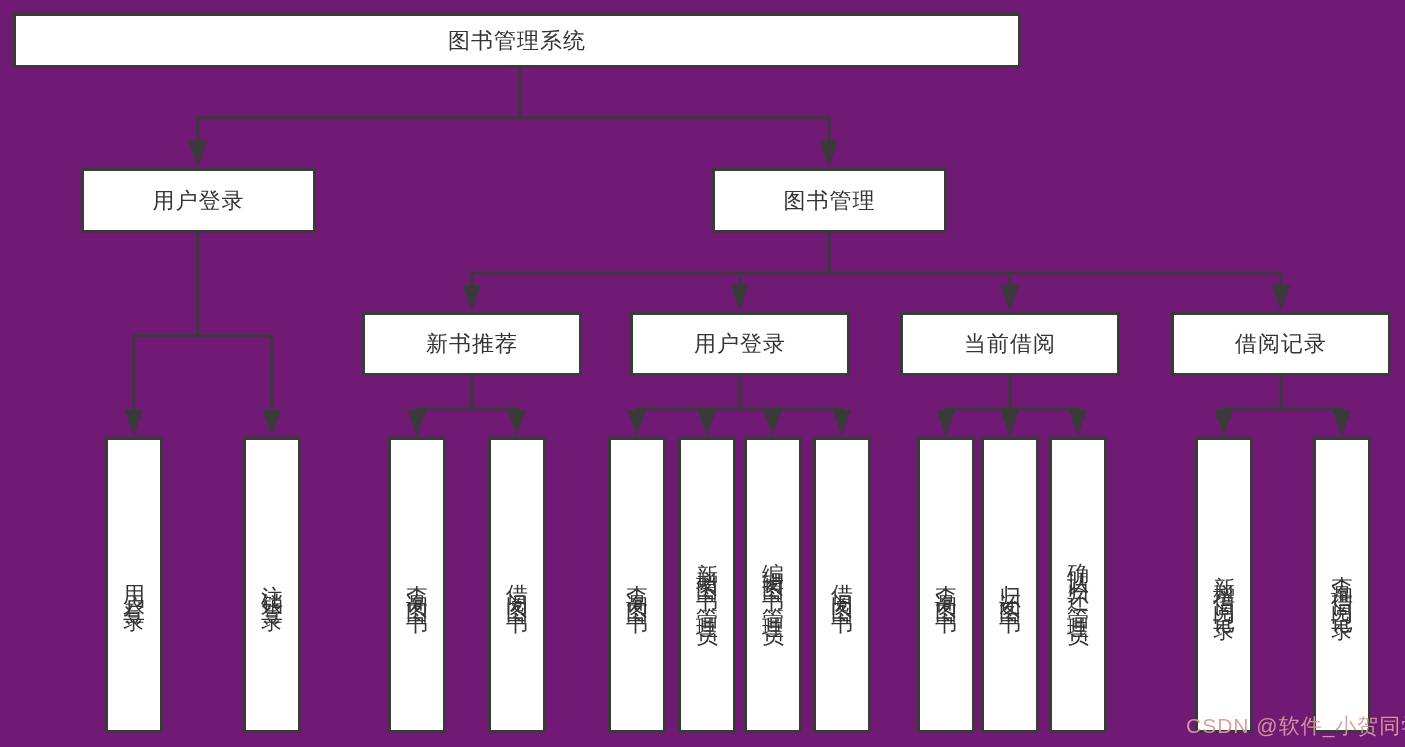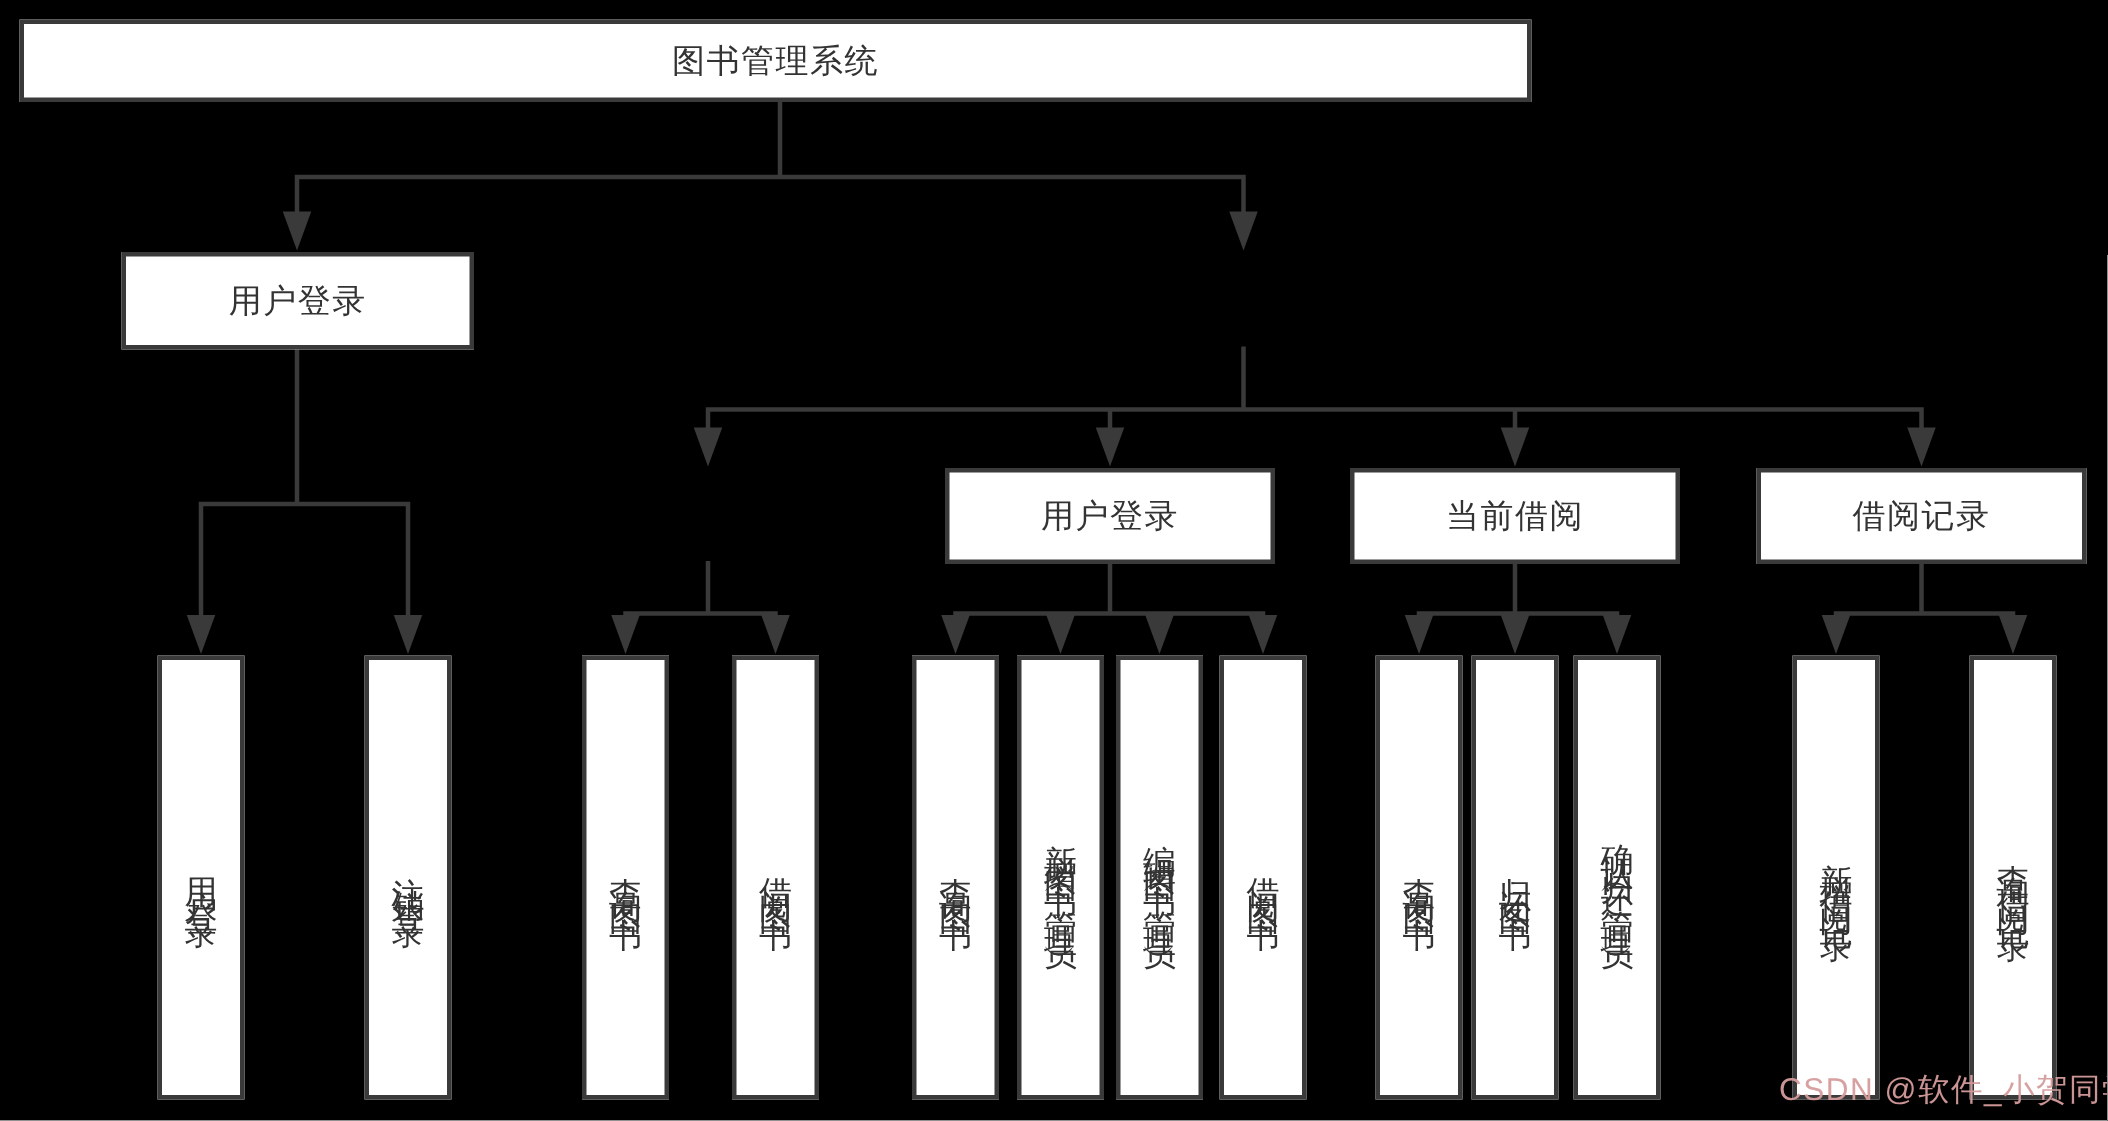--- a/index.html
+++ b/index.html
@@ -1,20 +1,20 @@
 <!DOCTYPE html>
 <html><head>
 <meta charset="utf-8">
 <style>
   html, body { margin: 0; padding: 0; background: #ffffff; }
   #canvas {
     position: relative;
     width: 1405px;
     height: 747px;
-    background: #000000;
+    background: #701a75;
     overflow: hidden;
     font-family: "Liberation Sans", "DejaVu Sans", sans-serif;
     color: #333333;
   }
   #wires {
     position: absolute;
     left: 0; top: 0;
     width: 1405px; height: 747px;
     pointer-events: none;
   }
@@ -129,21 +129,27 @@
     </g>
   </svg>
 
   <div class="node root-box">
     <span>图书管理系统</span>
   </div>
 
   <div class="node mid-box" style="left:81px;">
     <span>用户登录</span>
   </div>
-
+  <div class="node mid-box" style="left:712px;">
+    <span>图书管理</span>
+  </div>
+
+  <div class="node lvl2-box" style="left:362px;">
+    <span>新书推荐</span>
+  </div>
   <div class="node lvl2-box" style="left:630px;">
     <span>用户登录</span>
   </div>
   <div class="node lvl2-box" style="left:900px;">
     <span>当前借阅</span>
   </div>
   <div class="node lvl2-box" style="left:1171px;">
     <span>借阅记录</span>
   </div>
 

